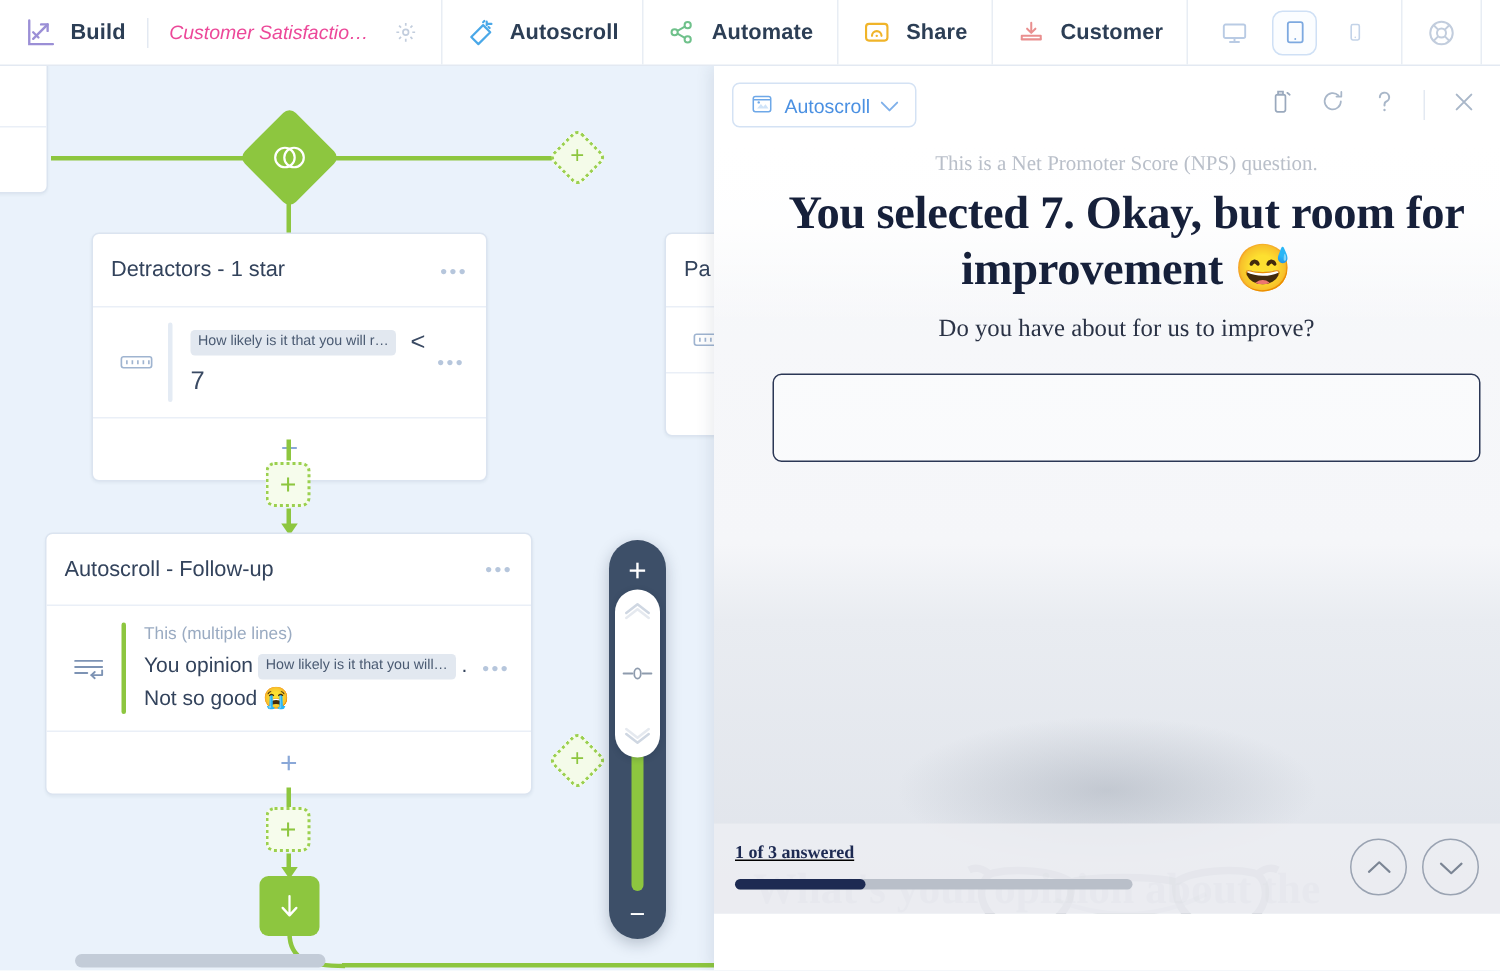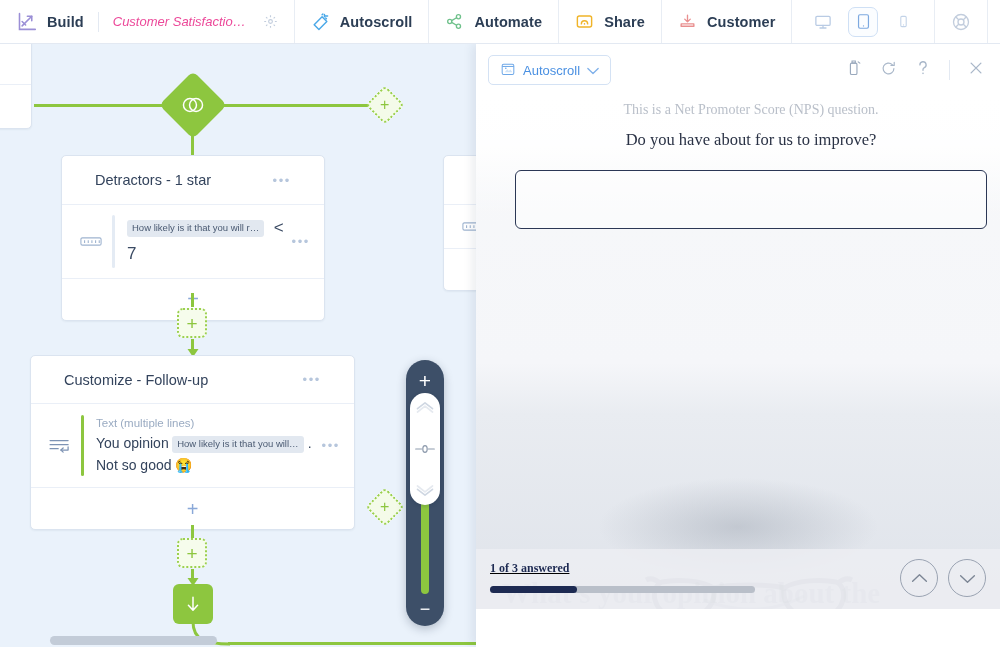--- a/index.html
+++ b/index.html
@@ -38,21 +38,21 @@
   
   .canvas {
     position: absolute; top: 44px; left: 0; width: 1000px; height: 603px;
     background: #eaf2fb; overflow: hidden;
   }
   .card {
     position: absolute; background: #fff; border: 1px solid #dbe4f0;
     border-radius: 5px; box-shadow: 0 1px 2px rgba(40,60,90,.06);
   }
   .card-head {
-    height: 49px; display: flex; align-items: center; padding: 0 33px;
+    height: 49px; display: flex; align-items: center; padding: 0 12px;
     border-bottom: 1px solid #eaeff7;
   }
   .card-title { font-size: 14.5px; color: #33435c; flex: 1;
     white-space: nowrap; overflow: hidden; }
   .dots { color: #b6c6dc; font-size: 13px; letter-spacing: 1.6px; line-height: 1; }
   .card-row { display: flex; align-items: center; padding: 10px 14px 10px 12px;
      border-bottom: 1px solid #eaeff7; min-height: 44px; }
   .row-icon { width: 34px; flex: none; display: flex; align-items: center; justify-content: center; }
   .row-bar { width: 3px; align-self: stretch; background: #8dc63f; margin: 0 12px 0 4px; border-radius: 2px; }
   .row-bar.grey { background: #e4ebf4; }
@@ -373,34 +373,34 @@
 
     <div class="edge" style="left:191px; top:249px; width:3px; height:14px;"></div>
     <div class="ghost-plus" style="left:177px; top:264px;">+</div>
     <div class="edge" style="left:191px; top:295px; width:3px; height:13px;"></div>
     <svg style="position:absolute; left:186px; top:302px;" width="14" height="12">
       <path d="M7 11 L1.5 3 L12.5 3 Z" fill="#8dc63f"></path>
     </svg>
 
     <div class="card" style="left:30px; top:311px; width:325px;">
       <div class="card-head" style="height:48px;">
-        <span class="card-title">Customize - Follow-up</span>
+        <span class="card-title">Autoscroll - Follow-up</span>
         <span class="dots">•••</span>
       </div>
       <div class="card-row" style="padding:11px 14px 11px 12px;">
         <span class="row-icon">
           <svg width="24" height="18" viewBox="0 0 26 20" fill="none" stroke="#7d93b4" stroke-width="1.4">
             <path d="M2 4h20M2 8.5h20M2 13h9" stroke-linecap="round"></path>
             <path d="M22 11v3.5H14" stroke-linecap="round" stroke-linejoin="round"></path>
             <path d="M16.5 12.2 14 14.5l2.5 2.3" stroke-linecap="round" stroke-linejoin="round"></path>
           </svg>
         </span>
         <span class="row-bar"></span>
         <span class="row-body">
-          <span class="row-type">Text (multiple lines)</span>
+          <span class="row-type">This (multiple lines)</span>
           <span style="font-size:14px; color:#33435c;">You opinion</span>
           <span class="pill" style="max-width:132px;">How likely is it that you will r…</span>
           <span style="font-size:14px; color:#33435c;">. Not so good 😭</span>
         </span>
         <span class="dots">•••</span>
       </div>
       <div class="card-add">
         <span class="plus-thin">+</span>
       </div>
     </div>
@@ -512,20 +512,21 @@
         </g>
         <g stroke="#b3bac4" stroke-width="3" opacity=".5" fill="none">
           <path d="M60 34 C95 48, 130 46, 160 30"></path>
         </g>
       </svg>
 
       <div class="pv-fade"></div>
 
       <div class="pv-content">
         <div class="pv-hint">This is a Net Promoter Score (NPS) question.</div>
+        <div class="pv-q">You selected 7. Okay, but room for improvement 😅</div>
         <div class="pv-sub">Do you have about for us to improve?</div>
         <div class="pv-input" title=""></div>
       </div>
 
       <div class="pv-ghost-q">What's your opinion about the</div>
 
       <div class="pv-foot">
         <div class="pv-foot-label">1 of 3 answered</div>
         <div class="pv-progress">
           <i style="width: 33%;"></i>

